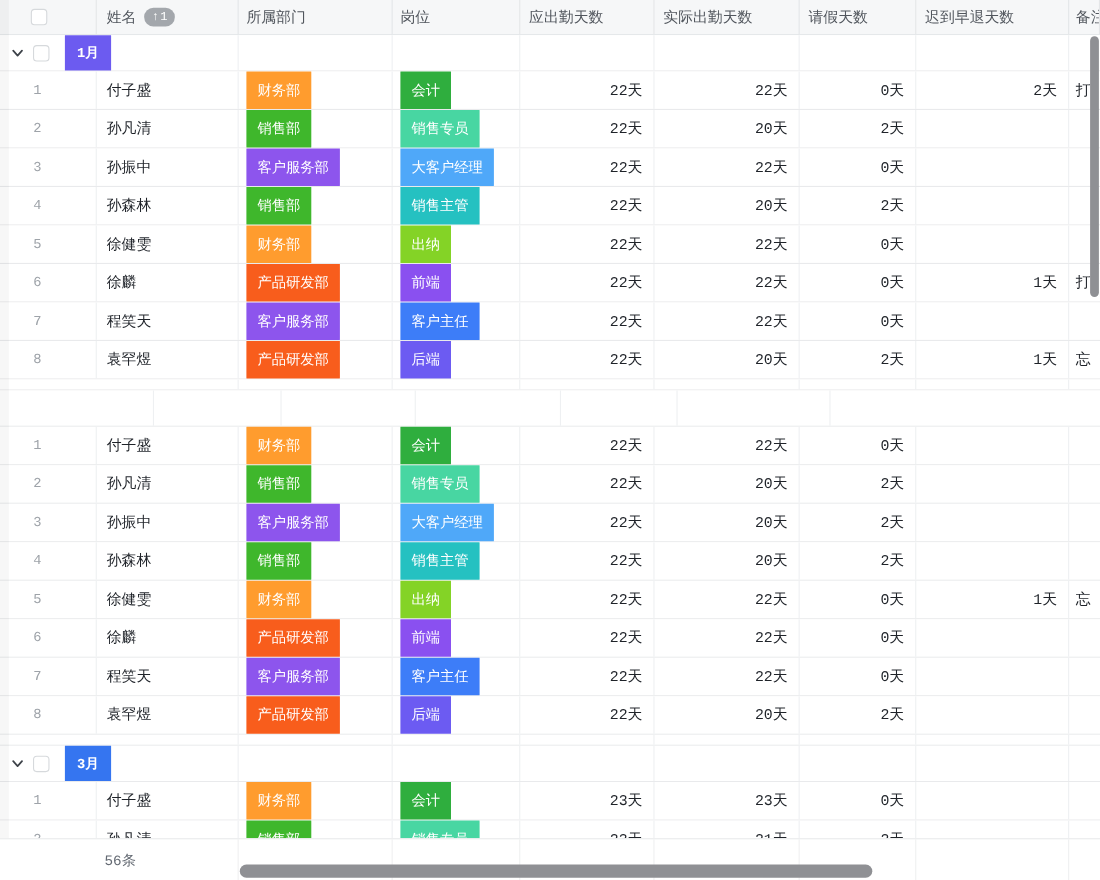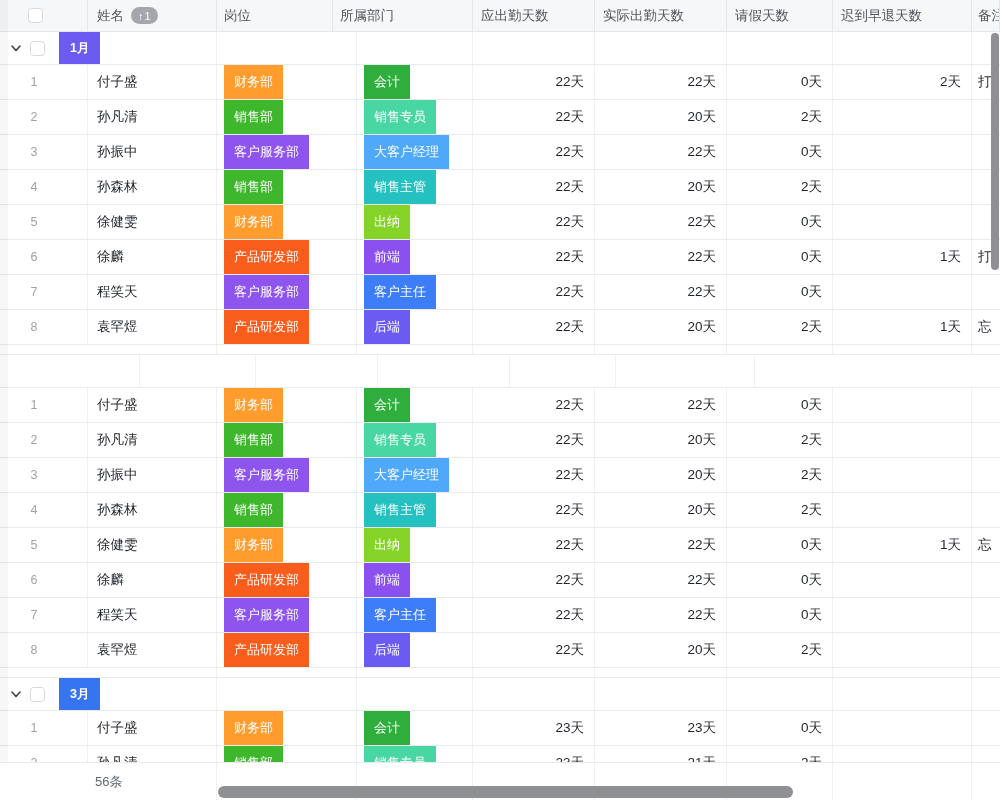--- a/index.html
+++ b/index.html
@@ -1,17 +1,17 @@
 <!DOCTYPE html>
 <html><head>
 <meta charset="utf-8">
 <style>
   html,body{margin:0;padding:0;background:#fff;}
   .app{position:relative;width:1000px;height:800px;background:#fff;overflow:hidden;
-       font-family:Liberation Sans, sans-serif;color:#1f2329;}
+       font-family:Liberation Mono, monospace;color:#1f2329;}
   .row{display:flex;box-sizing:border-box;background:#fff;border-bottom:1px solid #e9eaec;}
   .cell{box-sizing:border-box;display:flex;align-items:center;overflow:hidden;white-space:nowrap;
         border-right:1px solid #eef0f2;height:100%;}
   .c0{width:88px;}.c1{width:129px;padding-left:9px;}.c2{width:140px;padding-left:7px;}
   .c3{width:116px;padding-left:7px;}.c4{width:122px;}.c5{width:132px;}
   .c6{width:106px;}.c7{width:139px;}.c8{flex:1;padding-left:6px;border-right:none;}
   .gc0{width:217px;}
   .numeric{justify-content:flex-end;padding-right:10px;font-size:13.5px;}
   .hrow{height:32px;background:#f6f7f8;border-bottom:1px solid #e4e6e8;}
   .hrow .cell{border-right:1px solid #e4e6e8;color:#51565d;font-size:13.5px;}
@@ -52,25 +52,25 @@
     <div class="cell c0">
       <span class="checkbox hcheck"></span>
     </div>
     <div class="cell c1">
       <span>姓名</span>
       <span class="sortpill">
         <span>↑</span>
         <span>1</span>
       </span>
     </div>
+    <div class="cell c2">
+      <span>所属部门</span>
+    </div>
     <div class="cell c3">
       <span>岗位</span>
-    </div>
-    <div class="cell c2">
-      <span>所属部门</span>
     </div>
     <div class="cell c4 numeric">
       <span>应出勤天数</span>
     </div>
     <div class="cell c5 numeric">
       <span>实际出勤天数</span>
     </div>
     <div class="cell c6 numeric">
       <span>请假天数</span>
     </div>

